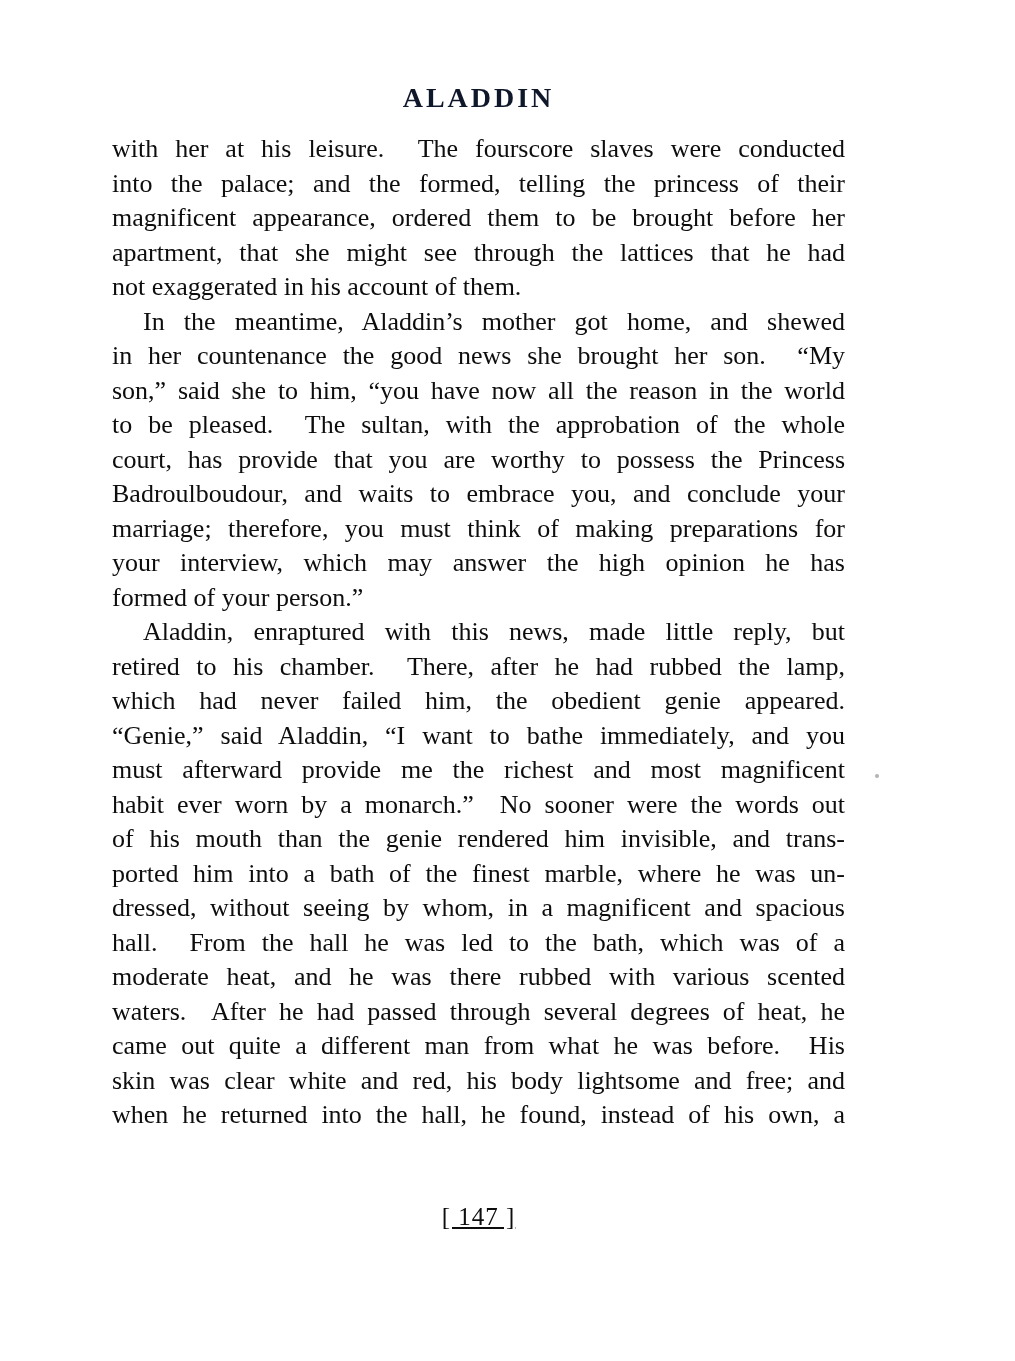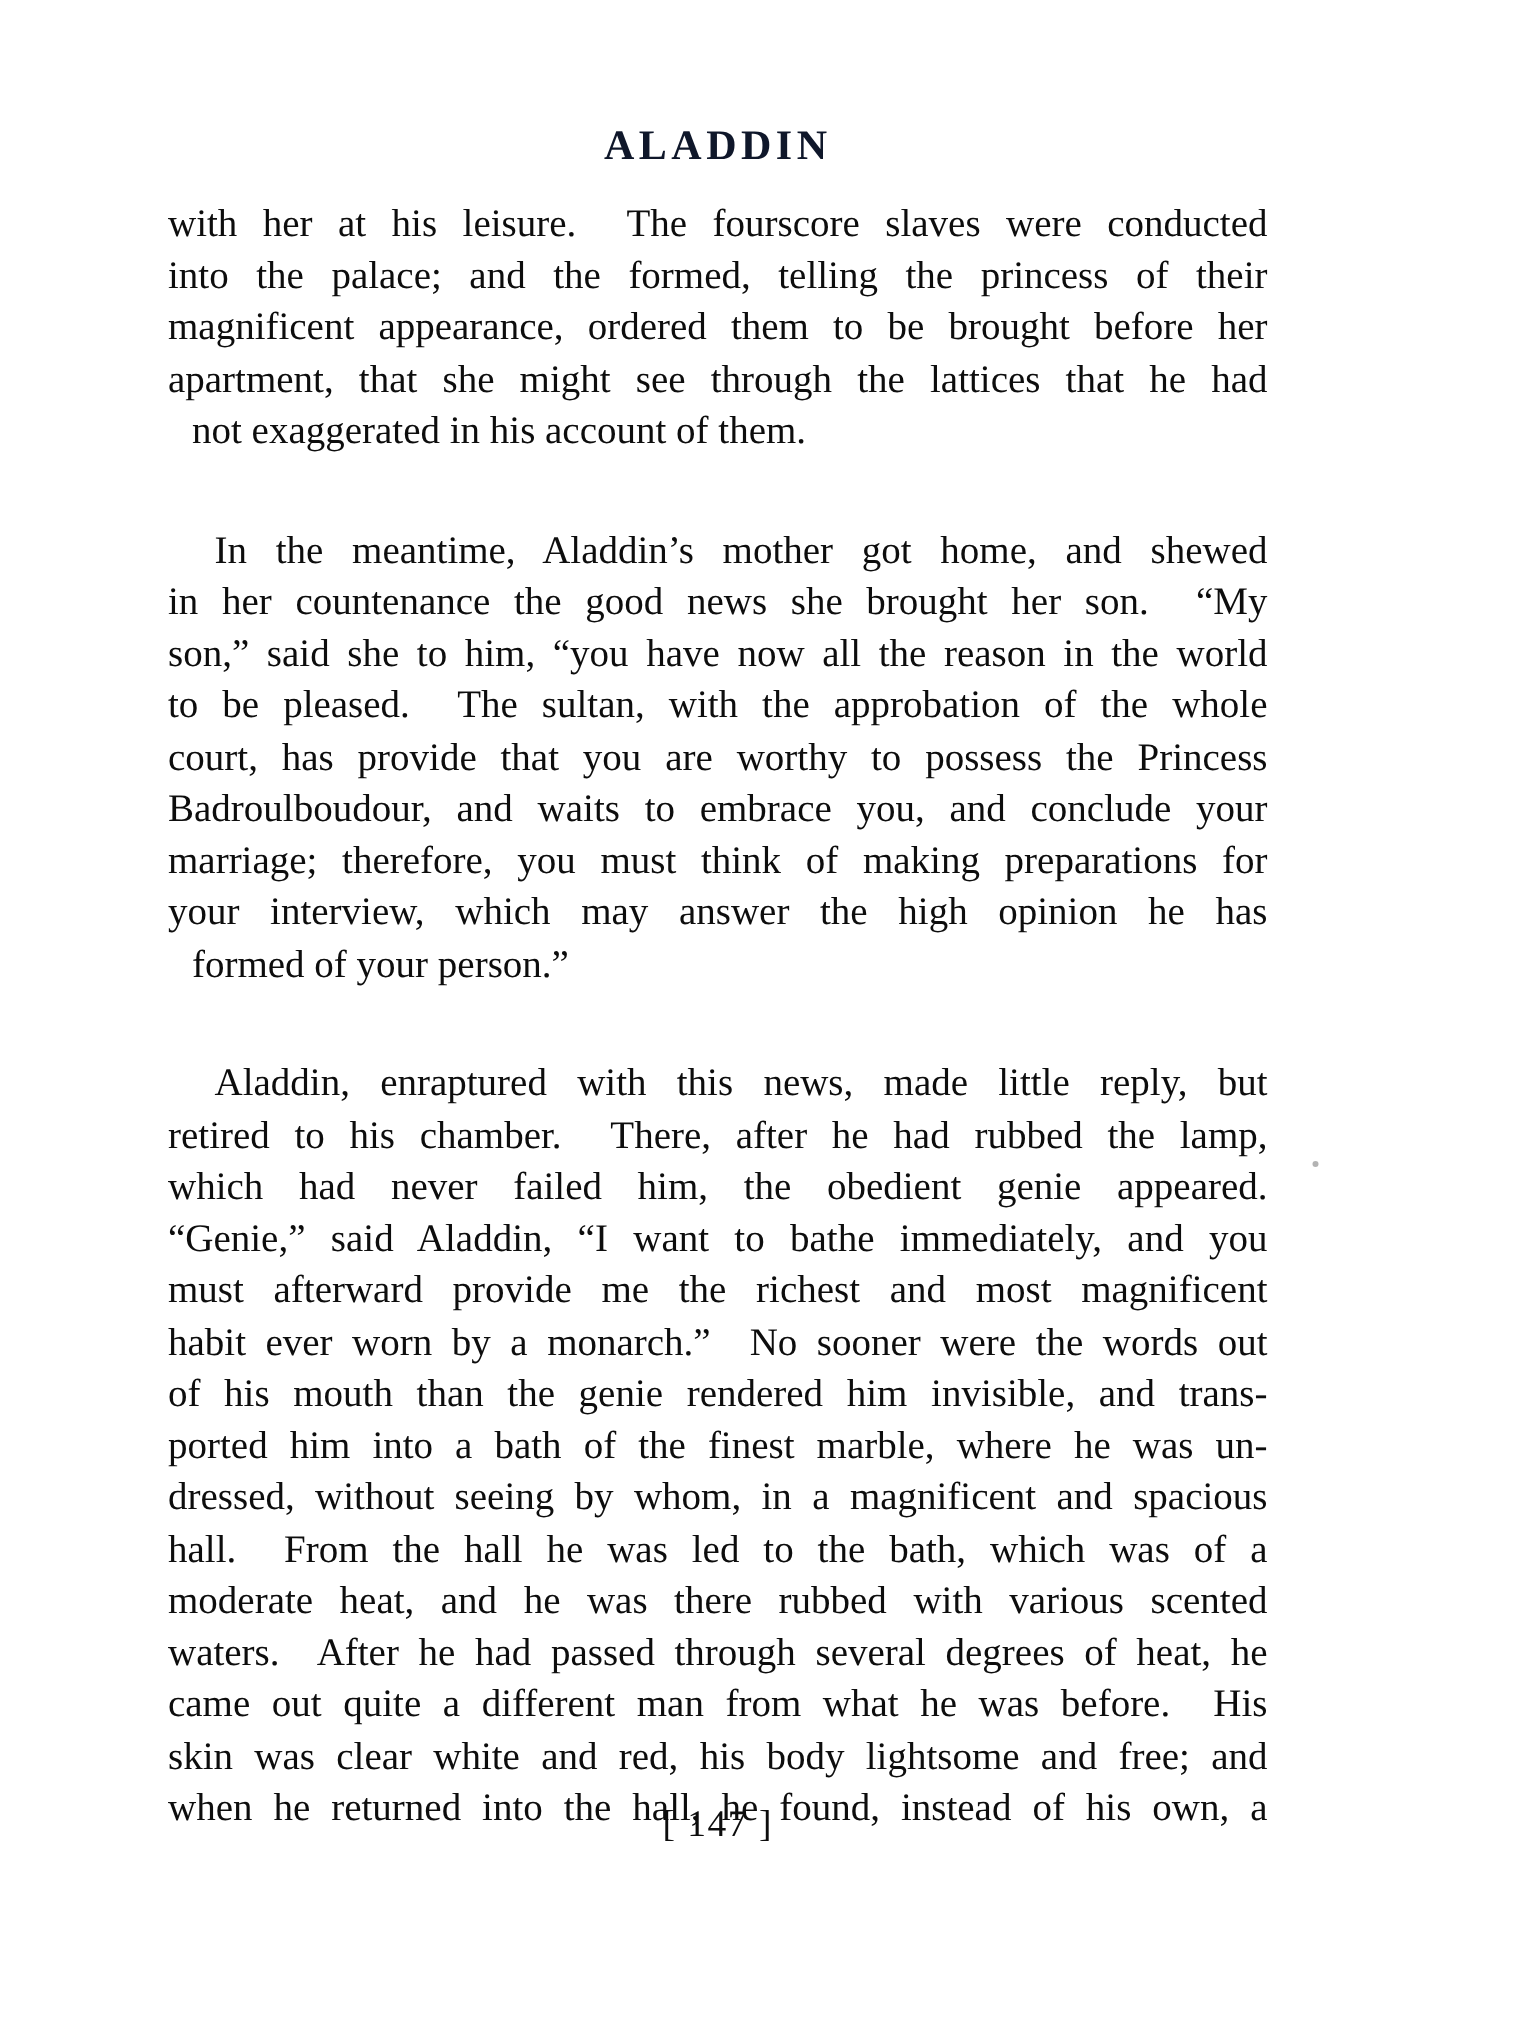--- a/index.html
+++ b/index.html
@@ -37,34 +37,33 @@
   .line {
     font-size: 26px;
     line-height: 34.5px;
     height: 34.5px;
     overflow: hidden;
     text-align: justify;
     text-align-last: justify;
   }
   .line.pend {
     text-align-last: left;
-    margin-left: 16px;
   }
   .line.indent {
     text-indent: 31px;
-    margin-top: 45px;
   }
   .folio {
     position: absolute;
     left: 112px;
     top: 1203px;
     width: 733px;
     text-align: center;
     font-size: 25px;
     letter-spacing: 1px;
+    text-decoration: underline;
   }
   .speck {
     position: absolute;
     left: 875px;
     top: 774px;
     width: 4px;
     height: 4px;
     border-radius: 50%;
     background: #8a8a8a;
     opacity: 0.65;

